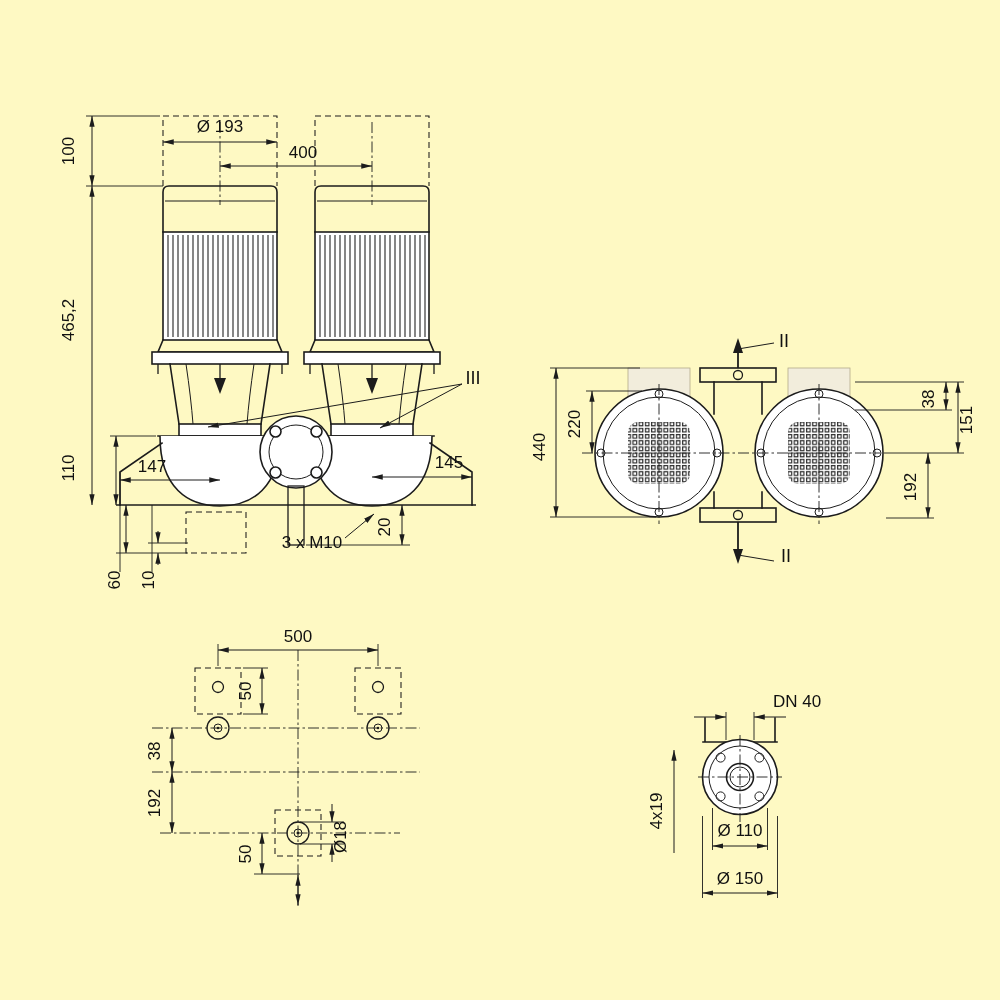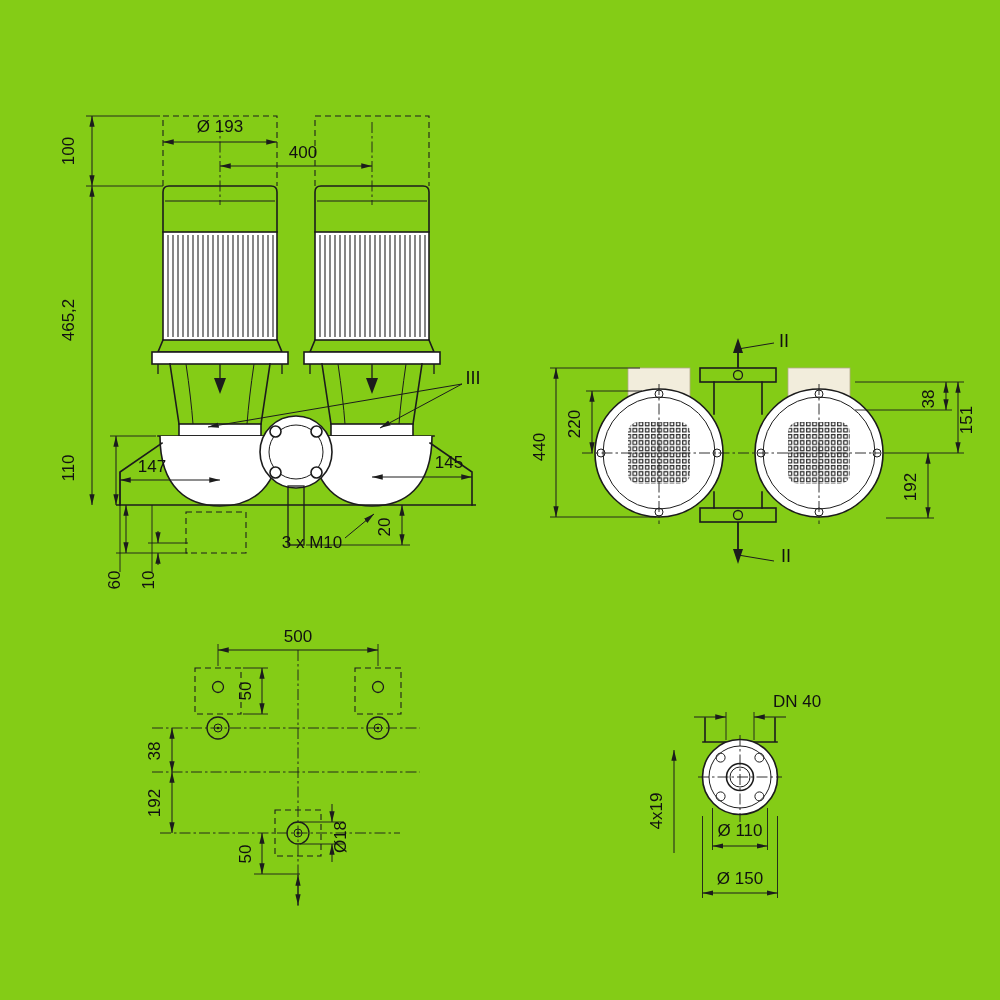--- a/index.html
+++ b/index.html
@@ -1,16 +1,16 @@
 <!DOCTYPE html>
 <html><head>
 <meta charset="utf-8">
 <style>
   html,body{margin:0;padding:0;background:#fff}
-  .canvas{position:relative;width:1000px;height:1000px;background:#84cc16;overflow:hidden}
+  .canvas{position:relative;width:1000px;height:1000px;background:#fef9c3;overflow:hidden}
   svg{position:absolute;left:0;top:0}
   
   .ol  {stroke:#1c1c1c;stroke-width:1.6;fill:none;stroke-linecap:square}
   .olw {stroke:#1c1c1c;stroke-width:1.6;fill:#ffffff}
   .tl  {stroke:#1c1c1c;stroke-width:1;fill:none}
   .tl2 {stroke:#1c1c1c;stroke-width:1.3;fill:none}
   .fin {stroke:#1c1c1c;stroke-width:1.05;fill:none}
   .dim {stroke:#1c1c1c;stroke-width:1;fill:none}
   .ext {stroke:#1c1c1c;stroke-width:.9;fill:none}
   .dash{stroke:#1c1c1c;stroke-width:1.05;fill:none;stroke-dasharray:6 4}

